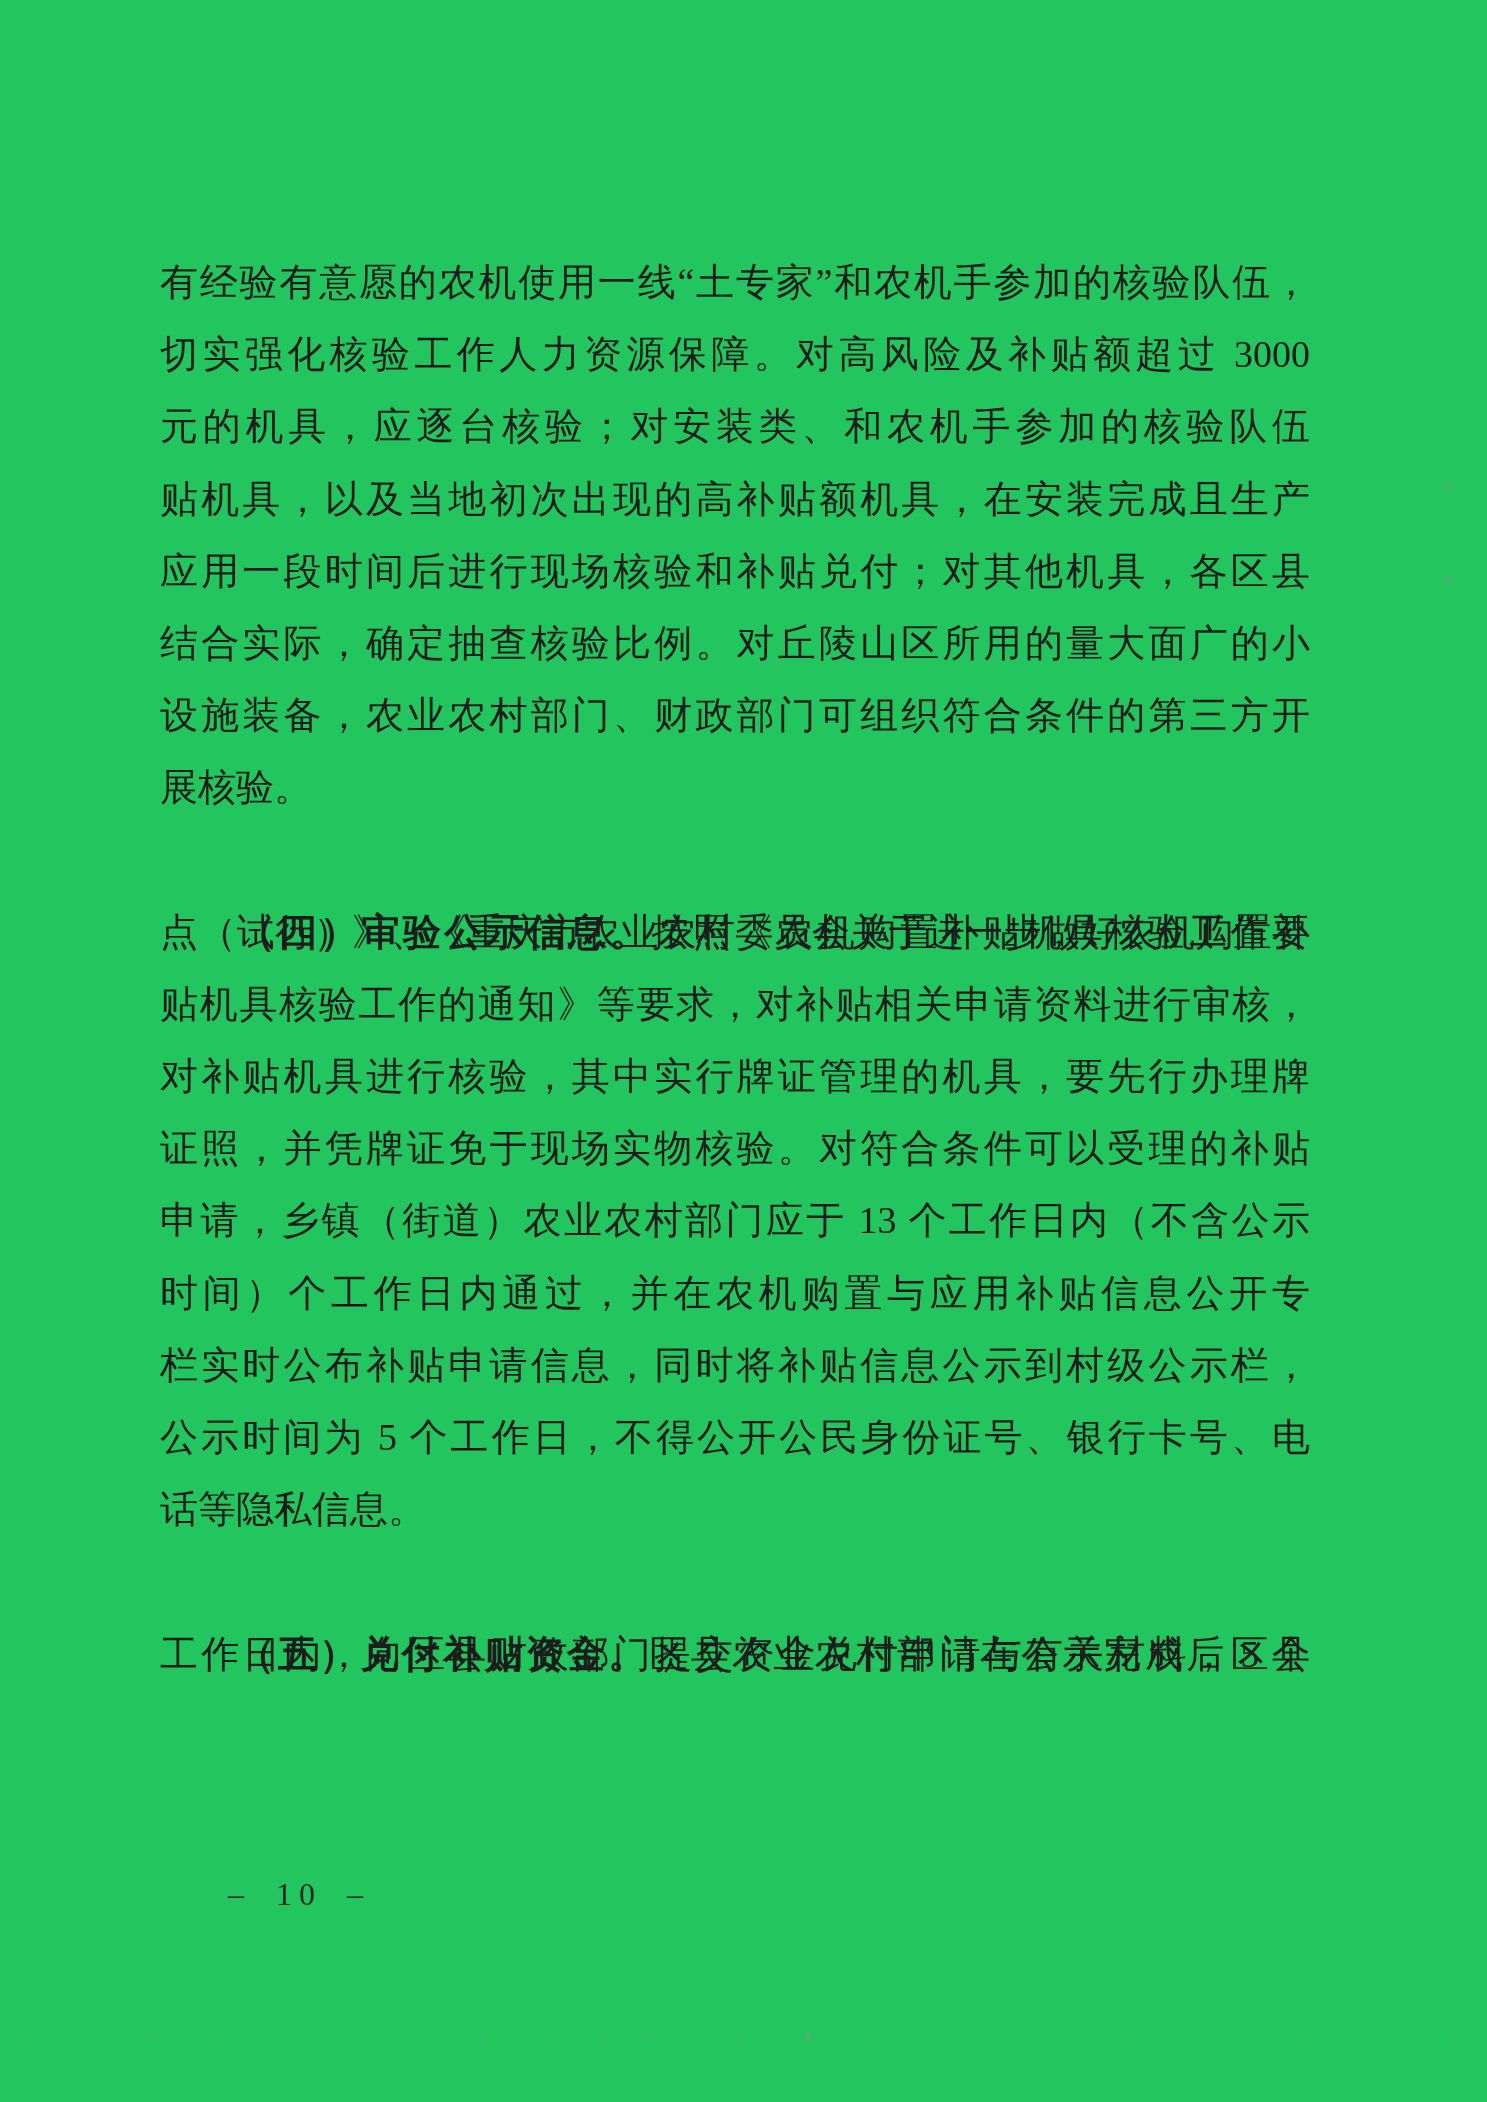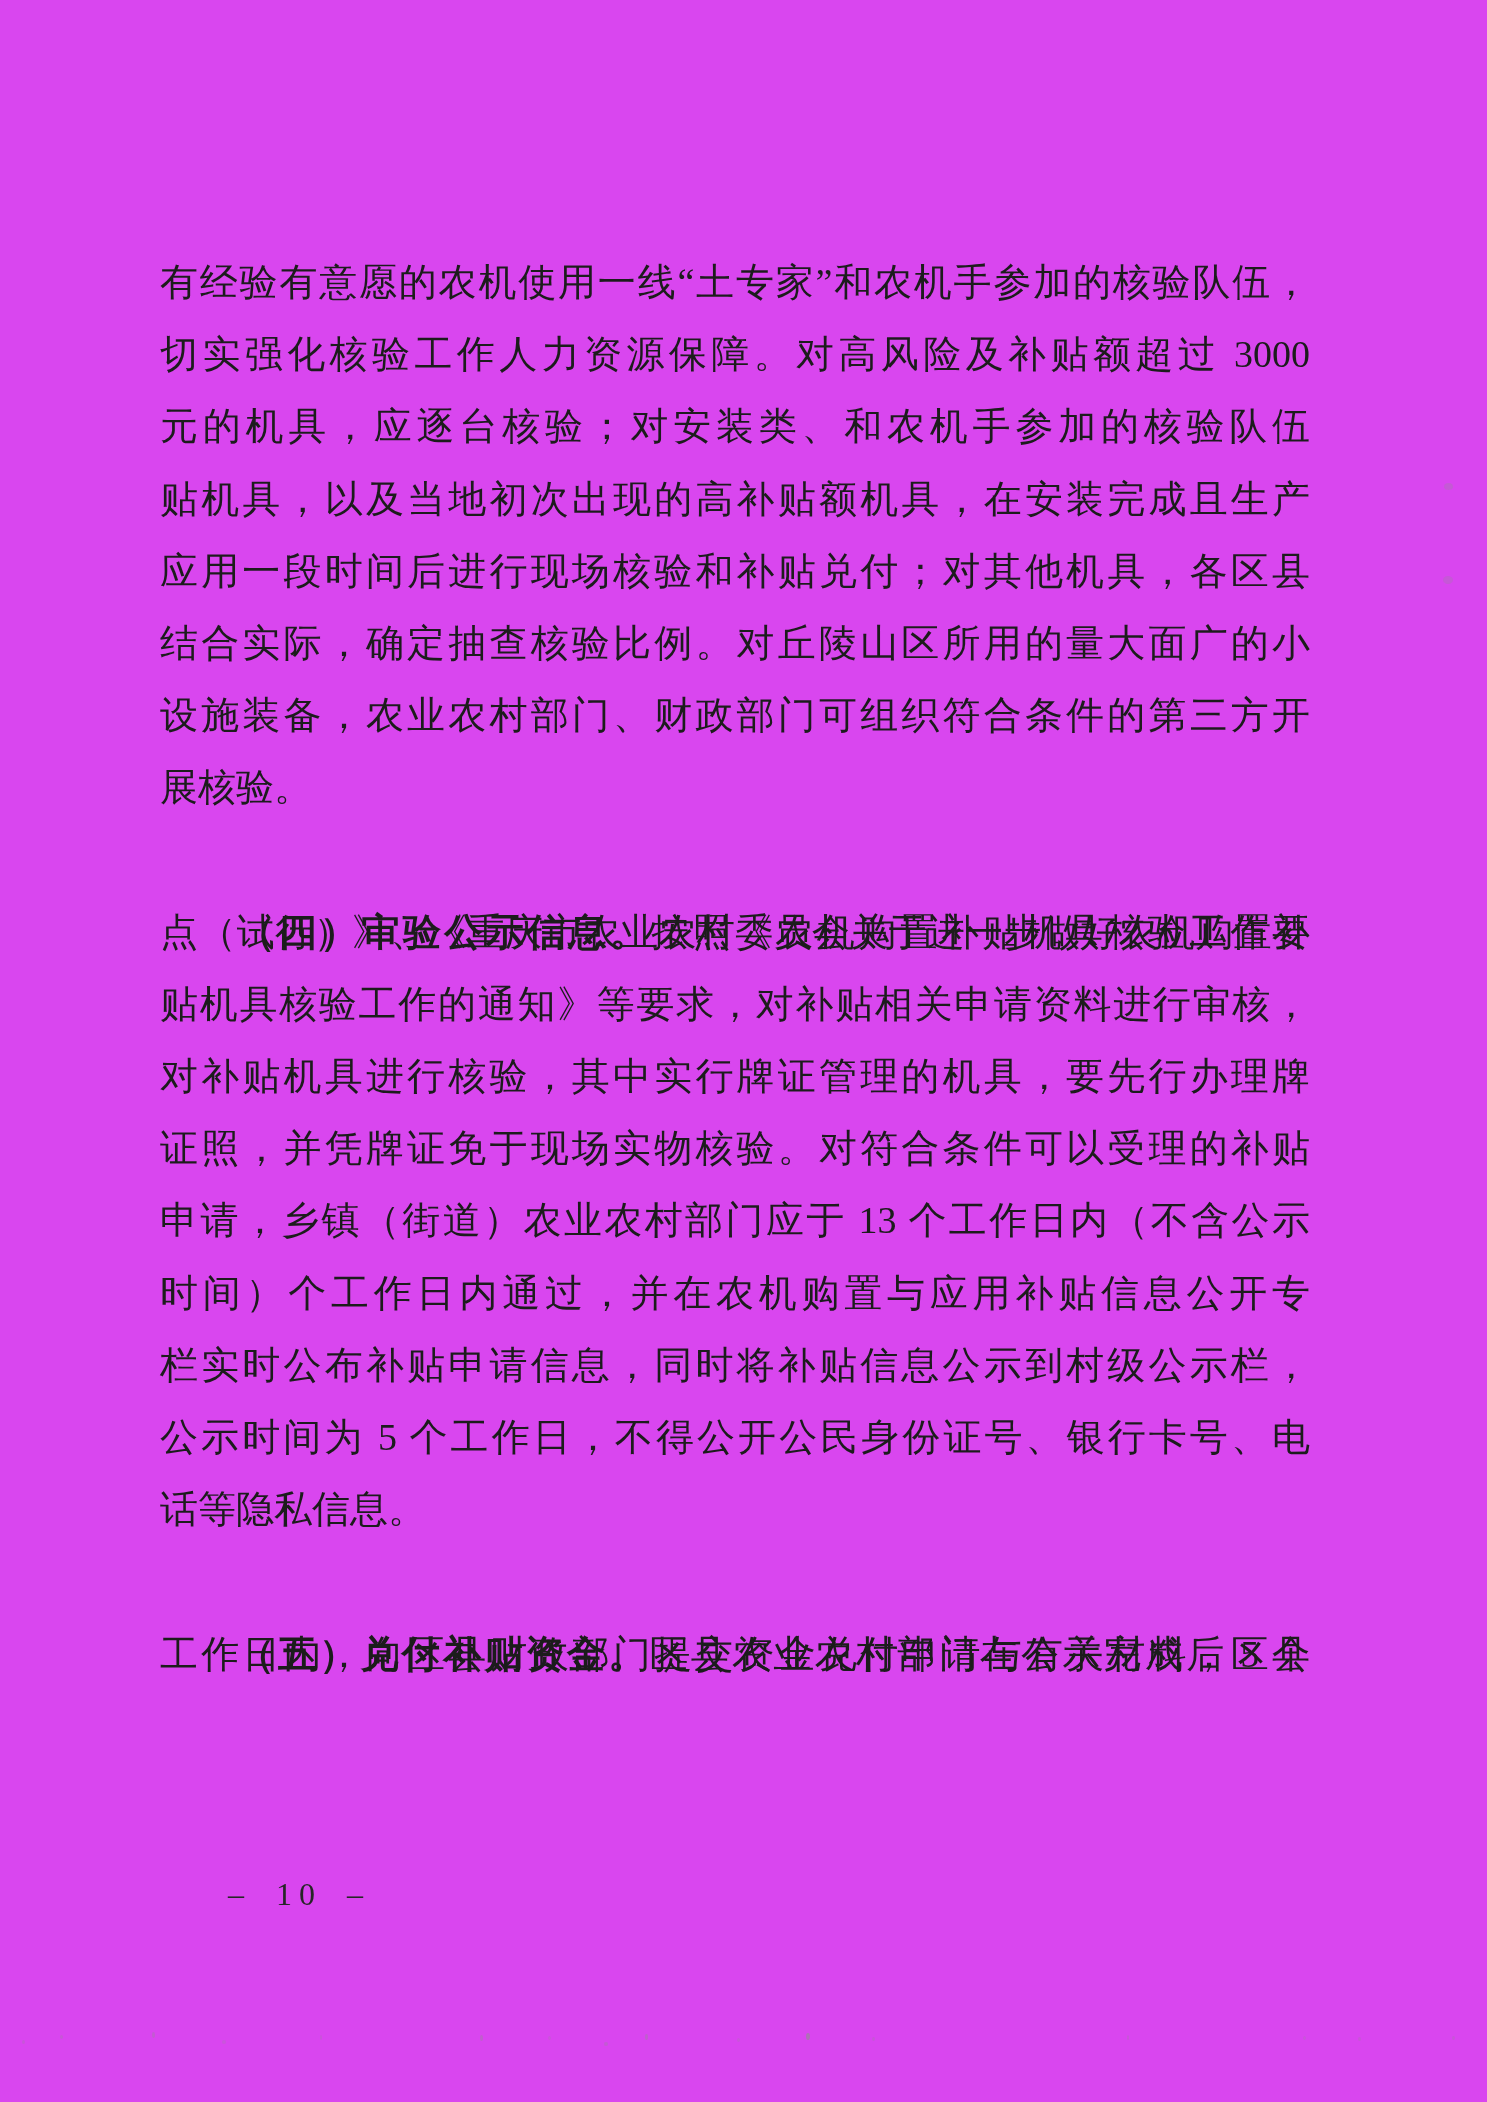--- a/index.html
+++ b/index.html
@@ -10,21 +10,21 @@
     width: 1487px;
     height: 2102px;
     background: #ffffff;
     position: relative;
     overflow: hidden;
     font-family: "Liberation Serif", "DejaVu Serif", serif;
   }
   .page {
     position: absolute;
     inset: 0;
-    background: #d946ef;
+    background: #22c55e;
   }
   .text-block {
     position: absolute;
     left: 160px;
     top: 246px;
     width: 1150px;
     font-size: 38px;
     line-height: 72.2px;
     color: #1c1c1c;
     letter-spacing: 0;

